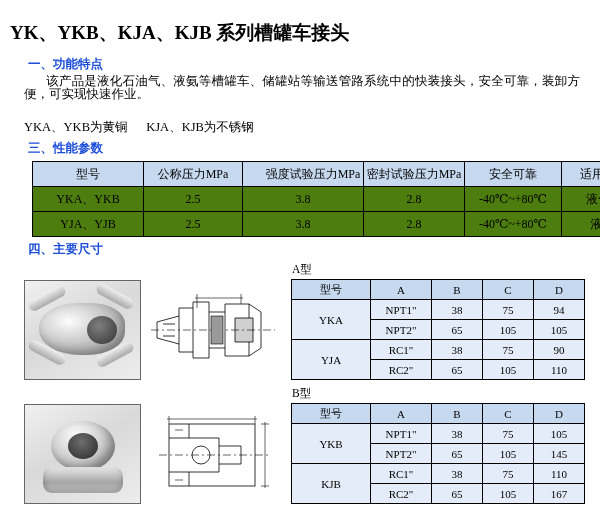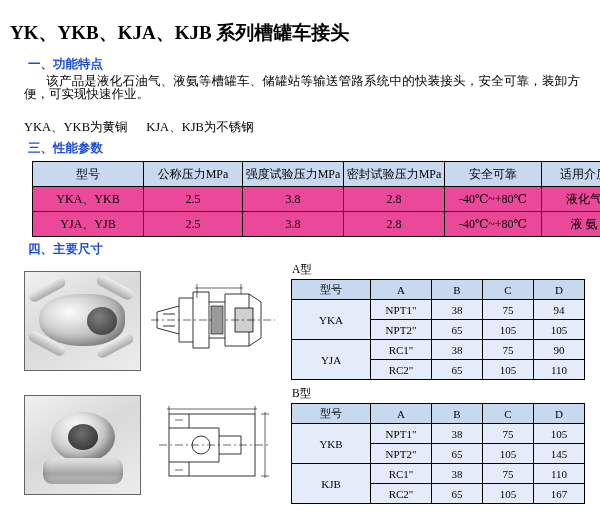--- a/index.html
+++ b/index.html
@@ -68,36 +68,36 @@
     text-align: center;
     font-size: 12px;
     height: 24px;
     padding: 0;
     font-weight: normal;
   }
   table.perf thead th {
     background: #c7d9ef;
   }
   table.perf tbody td {
-    background: #ec4899;
+    background: #4d7c0f;
   }
   table.perf .col0 { width: 110px; }
   table.perf .col1 { width: 98px; }
-  table.perf .col2 { width: 100px; }
+  table.perf .col2 { width: 100px; padding-left: 20px; }
   table.perf .col3 { width: 100px; }
   table.perf .col4 { width: 96px; }
   table.perf .col5 { width: 84px; }
   
   .dim-area {
     position: relative;
     margin-top: 4px;
   }
   .row-block {
     display: flex;
-    align-items: center;
+    align-items: flex-end;
     margin-left: 14px;
   }
   .photo {
     width: 115px;
     height: 98px;
     border: 1px solid #666;
     background: linear-gradient(150deg,#f1f1f1 0%, #d9d9d9 45%, #ededed 100%);
     position: relative;
     overflow: hidden;
     margin-right: 8px;

